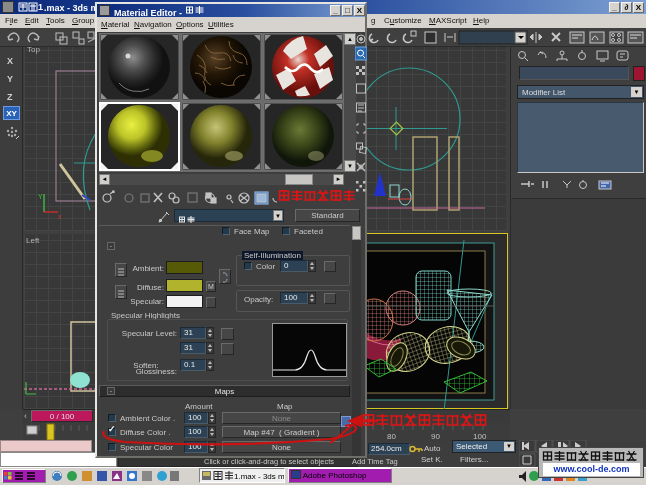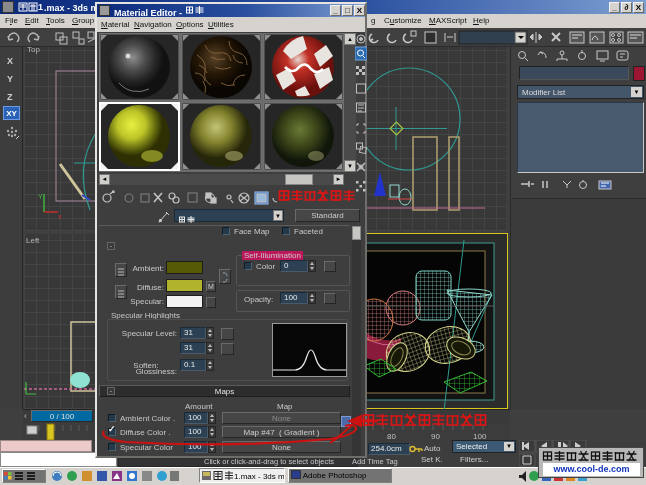--- a/index.html
+++ b/index.html
@@ -16,21 +16,21 @@
 .db{background:#464646;border:1px solid;border-color:#6a6a6a #262626 #262626 #6a6a6a;color:#cccccc;}
 .fld{background:#2c4254;border:1px solid;border-color:#1a2a36 #4a5a66 #4a5a66 #1a2a36;color:#e8e8e8;font-size:8px;}
 .cb{position:absolute;width:8px;height:8px;background:#24394a;border:1px solid;border-color:#101c26 #50616e #50616e #101c26;}
 .lbl{position:absolute;color:#c9c9c9;font-size:8px;white-space:nowrap;}
 .spin{position:absolute;width:8px;height:12px;background:#3a3a3a;border:1px solid #262626;}
 .spin:before{content:"";position:absolute;left:1px;top:1px;border-left:2.5px solid transparent;border-right:2.5px solid transparent;border-bottom:3px solid #bbb;}
 .spin:after{content:"";position:absolute;left:1px;bottom:1px;border-left:2.5px solid transparent;border-right:2.5px solid transparent;border-top:3px solid #bbb;}
 .rollout{background:#2d2d2d;border:1px solid;border-color:#5a5a5a #1d1d1d #1d1d1d #5a5a5a;color:#e2e2e2;font-size:8px;text-align:center;}
 .gb{border:1px solid #555;border-radius:2px;}
 .tb{background:#d6d3ce;}
-.tsk{background:#737373;border:1px solid;border-color:#fff #808080 #808080 #fff;font-size:8px;color:#000;}
+.tsk{background:#a21caf;border:1px solid;border-color:#fff #808080 #808080 #fff;font-size:8px;color:#000;}
 </style></head>
 <body>
 <div id="root">
 
 <div class="abs tbar" style="left:0;top:0;width:646px;height:14px;"></div>
 <div class="abs" style="left:2px;top:1px;width:12px;height:12px;background:#8a8a8a;border:1px solid #333;"></div>
 <div class="abs" style="left:18px;top:2px;color:#fff;font-size:9px;font-weight:bold;white-space:nowrap;"><svg width="26" height="10" style="vertical-align:-1px;">
         <g fill="none" stroke="#fff" stroke-width="1">
           <rect x="1" y="1" width="8" height="8"></rect>
           <path d="M2 3h6M2 5h6M5 2v6"></path>
@@ -187,21 +187,21 @@
   <ellipse cx="84" cy="112" rx="23" ry="18" transform="rotate(-15 84 112)" fill="url(#wf2)" stroke="#d8d890"></ellipse>
   <ellipse cx="97" cy="115" rx="10" ry="15" transform="rotate(-65 97 115)" fill="#181808" stroke="#d8d890"></ellipse>
       <ellipse cx="97" cy="115" rx="6" ry="10" transform="rotate(-65 97 115)" fill="none" stroke="#8a8a50"></ellipse>
   <path d="M0 133 l17-7 15 10 -17 8z" fill="url(#wf4)" stroke="#33bb33"></path>
   <path d="M80 149 l27-10 16 9 -27 12z" fill="url(#wf4)" stroke="#33bb33"></path>
       <path d="M0 73 H130" stroke="#5a5a5a" stroke-width="1"></path>
 </svg>
 
 <div class="abs" style="left:23px;top:409px;width:487px;height:14px;background:#3a3a3a;border-top:1px solid #232323;"></div>
 <div class="abs" style="left:24px;top:411px;color:#bbb;font-size:9px;">‹</div>
-<div class="abs" style="left:31px;top:410px;width:62px;height:12px;background:#0369a1;border:1px solid;border-color:#6a6a6a #2a2a2a #2a2a2a #6a6a6a;font-size:8px;text-align:center;line-height:11px;color:#e0e0e0;">0 / 100</div>
+<div class="abs" style="left:31px;top:410px;width:62px;height:12px;background:#be185d;border:1px solid;border-color:#6a6a6a #2a2a2a #2a2a2a #6a6a6a;font-size:8px;text-align:center;line-height:11px;color:#e0e0e0;">0 / 100</div>
 <div class="abs" style="left:23px;top:423px;width:487px;height:19px;background:#3c3c3c;"></div>
 <svg class="abs" style="left:23px;top:423px;" width="487" height="19">
   <g stroke="#5a5a5a">
         <path d="M8 2v6M16 2v6M24 2v6M32 2v6M40 2v6M48 2v6M56 2v6M64 2v6"></path>
       </g>
   <rect x="4" y="3" width="10" height="8" fill="#cfcfcf" stroke="#888"></rect>
   <rect x="24" y="1" width="7" height="16" fill="#d8c520" stroke="#8a7a10"></rect>
   <g stroke="#5a5a5a">
         <path d="M350 2v5M360 2v5M370 2v5M380 2v5M390 2v5M400 2v5M410 2v5M420 2v5M430 2v5M440 2v5M450 2v5M460 2v5"></path>
       </g>
@@ -610,21 +610,21 @@
   <div class="abs" style="left:69px;top:275px;width:37px;height:13px;background:#b2b32c;border:1px solid #1d1d1d;"></div>
   <div class="abs db" style="left:109px;top:277px;width:10px;height:11px;font-size:7px;text-align:center;line-height:10px;">M</div>
   <div class="lbl" style="left:29px;top:293px;width:38px;text-align:right;">Specular:</div>
   <div class="abs" style="left:69px;top:291px;width:37px;height:13px;background:#f2f2f2;border:1px solid #1d1d1d;"></div>
   <div class="abs db" style="left:109px;top:293px;width:10px;height:11px;"></div>
   <div class="abs db" style="left:122px;top:265px;width:12px;height:15px;"><svg width="10" height="13">
           <path d="M3 2 a3 3 0 0 1 4 3 M3 11 a3 3 0 0 0 4 -3" stroke="#9ab" fill="none"></path>
         </svg></div>
 
   <div class="abs gb" style="left:139px;top:251px;width:114px;height:31px;"></div>
-  <div class="abs lbl" style="left:145px;top:247px;background:#be185d;padding:0 2px;">Self-Illumination</div>
+  <div class="abs lbl" style="left:145px;top:247px;background:#0f172a;padding:0 2px;">Self-Illumination</div>
   <div class="cb" style="left:147px;top:258px;"></div>
   <div class="lbl" style="left:159px;top:258px;">Color</div>
   <div class="abs fld" style="left:183px;top:256px;width:28px;height:12px;padding-left:3px;line-height:10px;">0</div>
   <div class="spin" style="left:211px;top:256px;"></div>
   <div class="abs db" style="left:227px;top:257px;width:12px;height:11px;"></div>
 
   <div class="abs gb" style="left:139px;top:286px;width:114px;height:22px;"></div>
   <div class="lbl" style="left:147px;top:291px;">Opacity:</div>
   <div class="abs fld" style="left:183px;top:288px;width:28px;height:12px;padding-left:3px;line-height:10px;">100</div>
   <div class="spin" style="left:211px;top:288px;"></div>

